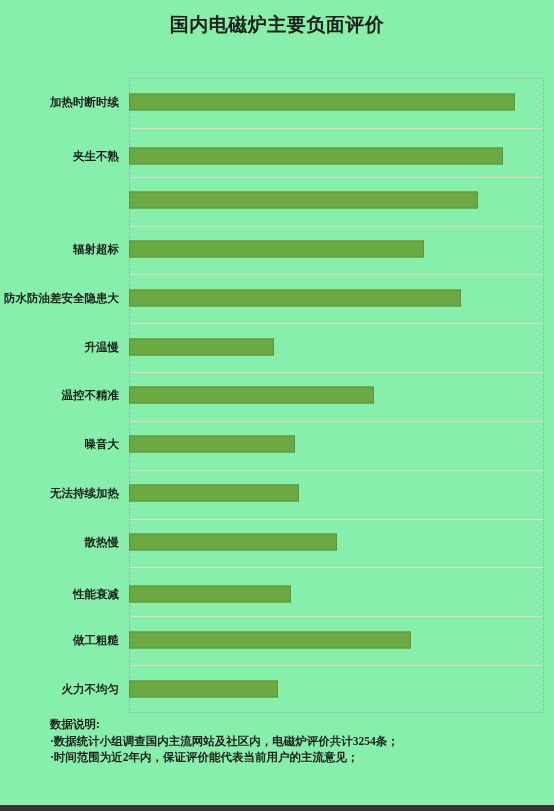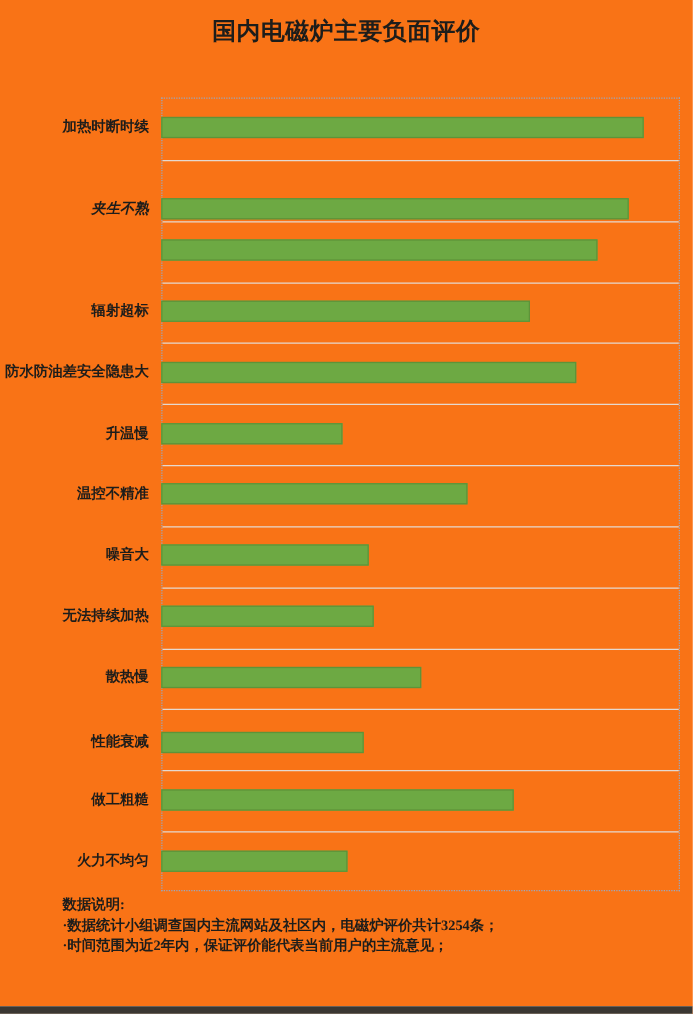--- a/index.html
+++ b/index.html
@@ -15,21 +15,21 @@
     overflow: hidden;
     position: relative;
   }
 
   #page {
     position: absolute;
     left: 0;
     top: 0;
     width: 554px;
     height: 805px;
-    background: #f97316;
+    background: #86efac;
     overflow: hidden;
   }
 
   #bottom-bar {
     position: absolute;
     left: 0;
     top: 805px;
     width: 554px;
     height: 6px;
     background: #3a3732;
@@ -144,21 +144,21 @@
         <div class="gridline" style="top: 439.615px;"></div>
         <div class="gridline" style="top: 488.462px;"></div>
         <div class="gridline" style="top: 537.308px;"></div>
         <div class="gridline" style="top: 586.154px;"></div>
       </div>
     <div id="rows">
         <div class="cat-row" style="top: 78px; height: 48.8462px;">
           <div class="cat-label">加热时断时续</div>
           <div class="bar" style="width: 385.95px;"></div>
         </div>
-        <div class="cat-row" style="top: 143px; height: 48.8462px; font-style: italic;">
+        <div class="cat-row" style="top: 132px; height: 48.8462px;">
           <div class="cat-label">夹生不熟</div>
           <div class="bar" style="width: 373.5px;"></div>
         </div>
         <div class="cat-row" style="top: 175.692px; height: 48.8462px;">
           <div class="bar" style="width: 348.6px;"></div>
         </div>
         <div class="cat-row" style="top: 224.538px; height: 48.8462px;">
           <div class="cat-label">辐射超标</div>
           <div class="bar" style="width: 294.65px;"></div>
         </div>

